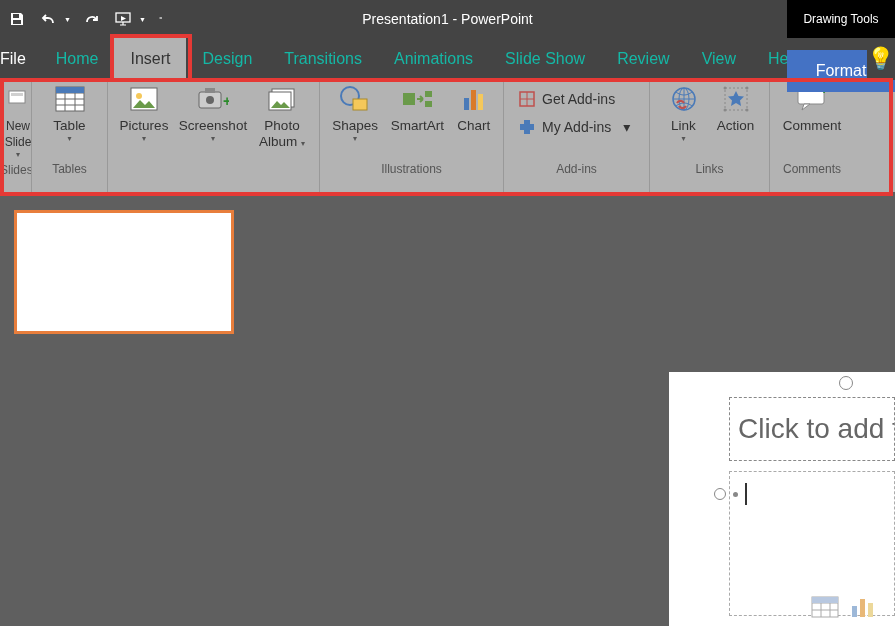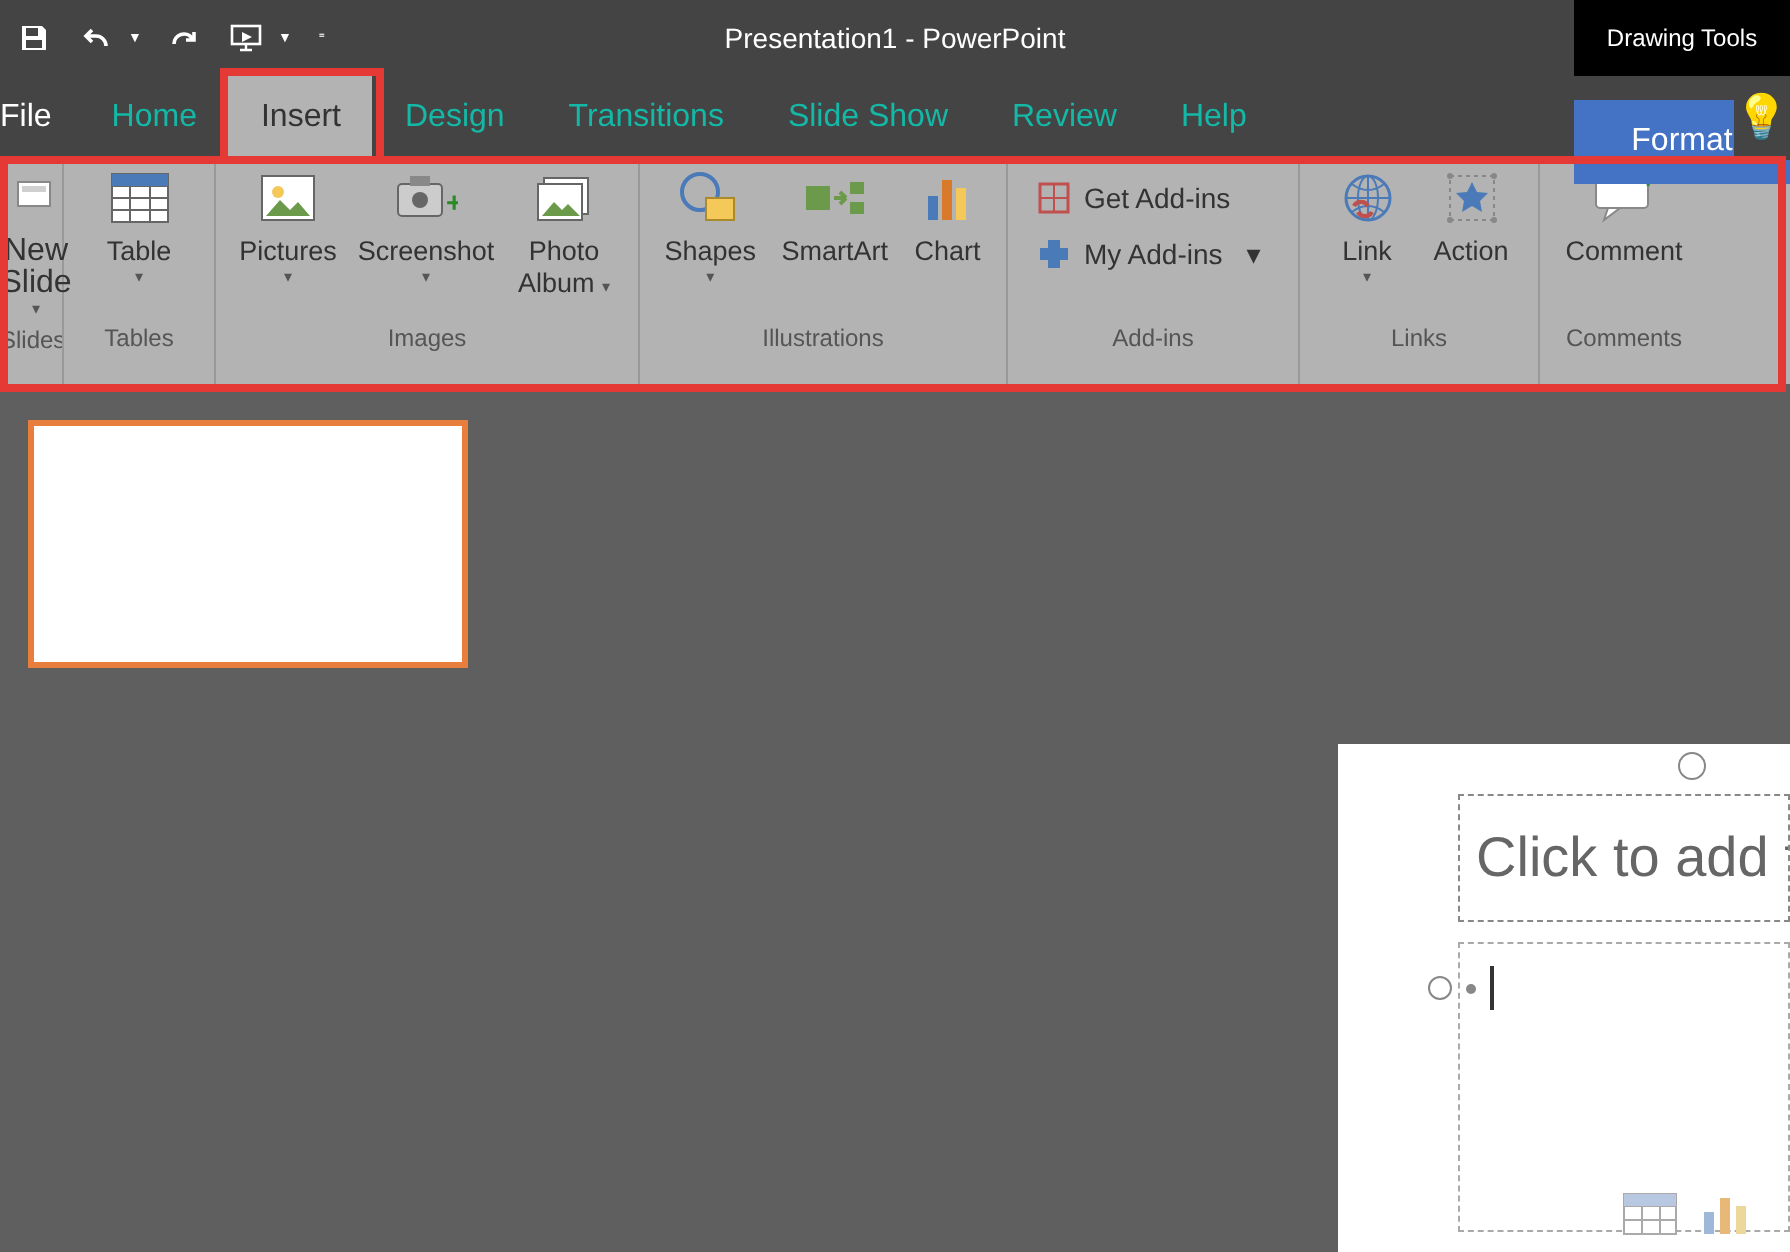--- a/index.html
+++ b/index.html
@@ -87,42 +87,44 @@
   <div class="window-title">Presentation1  -  PowerPoint</div>
   <div class="ctx-tab-label">Drawing Tools</div>
 </div>
 
 <div class="mainrow">
   <div class="file-tab">File</div>
   <div class="tab-item">Home</div>
   <div class="tab-item selected">Insert</div>
   <div class="tab-item">Design</div>
   <div class="tab-item">Transitions</div>
+  <div class="tab-item">Animations</div>
   <div class="tab-item">Slide Show</div>
   <div class="tab-item">Review</div>
+  <div class="tab-item">View</div>
   <div class="tab-item">Help</div>
   <div class="ctx-tab">Format</div>
 </div>
 <div style="position:absolute; right:0; top:38px; height:42px; width:28px; background:#444; display:flex; align-items:center; justify-content:center;">
     <span class="bulb">💡</span>
   </div>
 
 <div class="highlight-tab" style="left:110px; top:34px; width:82px; height:48px;"></div>
 
 <div class="ribbon">
   <div class="group" style="width:32px">
     <div class="group-body">
       <div class="vitem narrow" style="width:24px">
         <div class="iconbox">
             <svg width="22" height="24" viewBox="0 0 22 24">
               <rect x="2" y="4" width="16" height="12" fill="#fff" stroke="#888"></rect>
               <rect x="4" y="6" width="12" height="3" fill="#d0d0d0"></rect>
             </svg>
           </div>
-        <span class="lbl" style="font-size:16px">New Slide</span>
+        <span class="lbl" style="font-size:12px">New Slide</span>
         <span class="dd">▾</span>
       </div>
     </div>
     <div class="group-label" style="overflow:hidden">Slides</div>
   </div>
 
   <div class="group" style="width:76px">
     <div class="group-body" style="justify-content:center">
       <div class="vitem">
         <div class="iconbox">
@@ -168,21 +170,20 @@
         <div class="iconbox">
             <svg width="30" height="26" viewBox="0 0 30 26">
               <rect x="5" y="3" width="22" height="18" fill="#fff" stroke="#666"></rect>
               <rect x="2" y="6" width="22" height="18" fill="#fff" stroke="#666"></rect>
               <path d="M4 22l6-7 4 4 3-3 6 6z" fill="#6a9a4a"></path>
             </svg>
           </div>
         <span class="lbl"><span>Photo Album</span> <span class="dd">▾</span></span>
       </div>
     </div>
-    <div class="group-label">Images</div>
   </div>
 
   <div class="group" style="width:184px">
     <div class="group-body">
       <div class="vitem">
         <div class="iconbox">
             <svg width="32" height="28" viewBox="0 0 32 28">
               <circle cx="11" cy="11" r="9" fill="none" stroke="#4a7ab8" stroke-width="2"></circle>
               <rect x="14" y="14" width="14" height="11" fill="#f5c85a" stroke="#aa8a2a"></rect>
             </svg>

